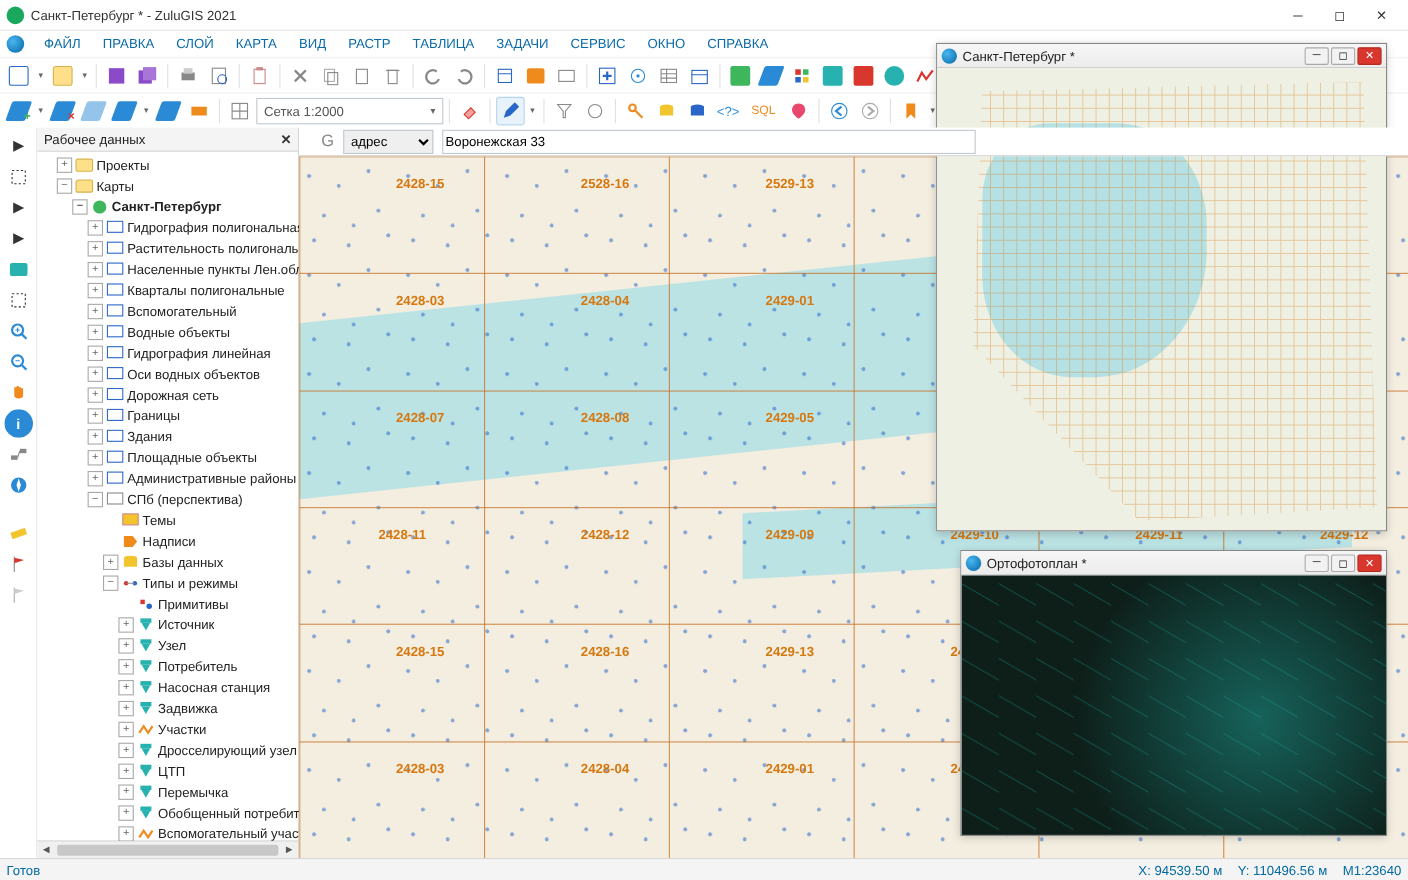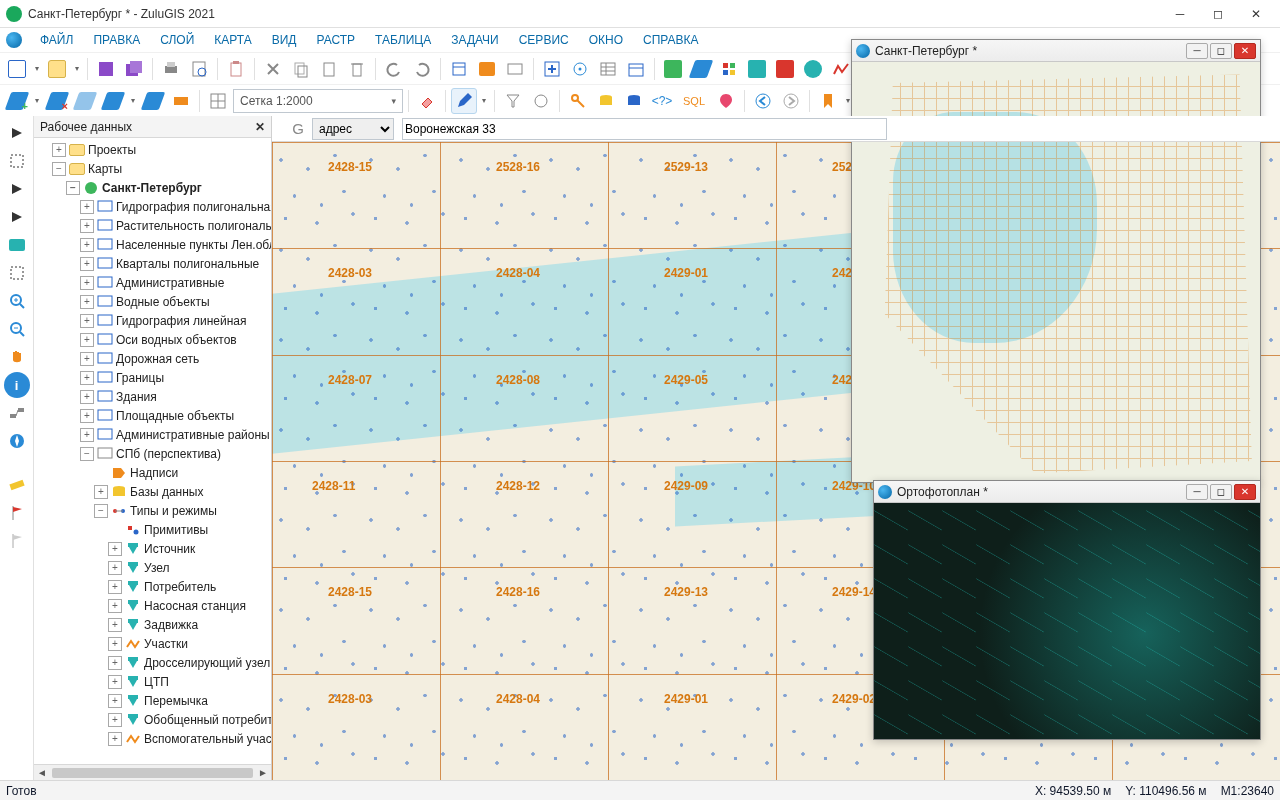--- a/index.html
+++ b/index.html
@@ -45,21 +45,21 @@
 .hscroll .thumb { flex: 1; height: 10px; background: #c8c8c8; margin: 0 2px; border-radius: 2px; }
 
 
 .maparea { flex: 1; position: relative; background: #f3eee0; overflow: hidden; }
 .mapbg-water { position: absolute; left: 0; top: 120px; width: 60%; height: 160px; background: #b6e1e4; transform: skewY(-6deg); opacity: .9; }
 .mapbg-water2 { position: absolute; left: 40%; top: 310px; width: 55%; height: 60px; background: #b6e1e4; transform: skewY(-3deg); opacity: .9; }
 .mapgrid { position: absolute; inset: 0; pointer-events: none; }
 .gridline { position: absolute; background: rgba(200,110,30,.75); }
 .gridline.h { left: 0; right: 0; height: 1px; }
 .gridline.v { top: 0; bottom: 0; width: 1px; }
-.cell-label { position: absolute; color: #d67810; font-weight: 600; font-size: 12px; pointer-events: none; }
+.cell-label { position: absolute; color: #d67810; font-weight: 600; font-size: 12px; pointer-events: none; margin-left: 32px; }
 .building-noise { position: absolute; inset: 0; opacity: .55;
   background-image: radial-gradient(circle at 10% 20%, #2a66c8 1.5px, transparent 2px),
     radial-gradient(circle at 40% 30%, #2a66c8 1.5px, transparent 2px),
     radial-gradient(circle at 70% 15%, #2a66c8 1.5px, transparent 2px),
     radial-gradient(circle at 25% 60%, #2a66c8 1.5px, transparent 2px),
     radial-gradient(circle at 55% 70%, #2a66c8 1.5px, transparent 2px),
     radial-gradient(circle at 80% 55%, #2a66c8 1.5px, transparent 2px),
     radial-gradient(circle at 15% 85%, #2a66c8 1.5px, transparent 2px),
     radial-gradient(circle at 50% 90%, #2a66c8 1.5px, transparent 2px),
     radial-gradient(circle at 90% 80%, #2a66c8 1.5px, transparent 2px);
@@ -82,21 +82,21 @@
 .ov-land { position: absolute; inset: 0; background: #eef0e3; }
 .ov-water { position: absolute; left: 10%; top: 12%; width: 50%; height: 55%; background: #b6e1e4; border-radius: 30% 40% 50% 40%; }
 .ov-grid { position: absolute; inset: 0;
   background-image: linear-gradient(#d67810 1px, transparent 1px), linear-gradient(90deg, #d67810 1px, transparent 1px);
   background-size: 12px 12px; opacity: .35; clip-path: polygon(10% 5%, 95% 3%, 98% 95%, 45% 98%, 8% 60%); }
 .sat { position: absolute; inset: 0; background: #0e1f1a; }
 .sat-overlay { position: absolute; inset: 0; background: radial-gradient(circle at 70% 55%, rgba(32,180,170,.45), transparent 55%); }
 .sat-cyanlines { position: absolute; inset: 0; background-image: linear-gradient(30deg, transparent 48%, rgba(30,200,190,.35) 49%, transparent 51%); background-size: 34px 34px; }
 
 
-.statusbar { position: absolute; bottom: 0; left: 0; right: 0; height: 20px; background: #f4f4f4; border-top: 1px solid #d8d8d8; display: flex; align-items: center; font-size: 12px; padding: 0 6px; color: #0f172a; }
+.statusbar { position: absolute; bottom: 0; left: 0; right: 0; height: 20px; background: #f4f4f4; border-top: 1px solid #d8d8d8; display: flex; align-items: center; font-size: 12px; padding: 0 6px; color: #0369a1; }
 .statusbar .right { margin-left: auto; display: flex; gap: 14px; }
 
 
 .glyph { display: inline-block; border-radius: 2px; }
 .ic-folder { background: #ffe08a; border: 1px solid #d6b24a; width: 16px; height: 12px; }
 .ic-folder-open { background: #ffe08a; border: 1px solid #d6b24a; width: 16px; height: 12px; border-top-left-radius: 3px; }
 .ic-doc { background: #fff; border: 1px solid #2a66c8; width: 12px; height: 15px; }
 .ic-layer { width: 16px; height: 12px; background: #2a8ad6; transform: skewX(-20deg); }
 .ic-green { background: #3db65c; width: 14px; height: 14px; }
 .ic-red { background: #d9362d; width: 14px; height: 14px; }
@@ -562,21 +562,21 @@
           </span>
           <span>Кварталы полигональные</span>
         </div>
         <div class="tree-node indent3">
           <span class="expander">+</span>
           <span class="ticon">
             <svg width="16" height="14">
               <rect x="1" y="1" width="14" height="10" fill="#fff" stroke="#2a66c8"></rect>
             </svg>
           </span>
-          <span>Административные</span>
+          <span>Вспомогательный</span>
         </div>
         <div class="tree-node indent3">
           <span class="expander">+</span>
           <span class="ticon">
             <svg width="16" height="14">
               <rect x="1" y="1" width="14" height="10" fill="#fff" stroke="#2a66c8"></rect>
             </svg>
           </span>
           <span>Водные объекты</span>
         </div>
@@ -644,20 +644,29 @@
           <span>Административные районы</span>
         </div>
         <div class="tree-node indent3">
           <span class="expander">−</span>
           <span class="ticon">
             <svg width="16" height="14">
               <rect x="1" y="1" width="14" height="10" fill="#fff" stroke="#888"></rect>
             </svg>
           </span>
           <span>СПб (перспектива)</span>
+        </div>
+        <div class="tree-node indent4">
+          <span class="noexp"></span>
+          <span class="ticon">
+            <svg width="16" height="14">
+              <rect x="1" y="1" width="14" height="10" fill="#f2c52e" stroke="#c88"></rect>
+            </svg>
+          </span>
+          <span>Темы</span>
         </div>
         <div class="tree-node indent4">
           <span class="noexp"></span>
           <span class="ticon">
             <svg width="16" height="14">
               <path d="M2 2 L10 2 L14 7 L10 12 L2 12 Z" fill="#ef8b1d"></path>
             </svg>
           </span>
           <span>Надписи</span>
         </div>
@@ -873,21 +882,21 @@
     <div class="wbtn">◻</div>
     <div class="wbtn red">✕</div>
   </div>
   <div class="body">
     <div class="ov-land"></div>
     <div class="ov-water"></div>
     <div class="ov-grid"></div>
   </div>
 </div>
 
-<div class="subwin" style="left:873px;top:480px;width:388px;height:260px">
+<div class="subwin" style="left:873px;top:500px;width:388px;height:260px">
   <div class="tbar">
     <div class="globeicon"></div>
     <div class="title">Ортофотоплан *</div>
     <div class="wbtn">─</div>
     <div class="wbtn">◻</div>
     <div class="wbtn red">✕</div>
   </div>
   <div class="body">
     <div class="sat"></div>
       <div class="sat-cyanlines"></div>

